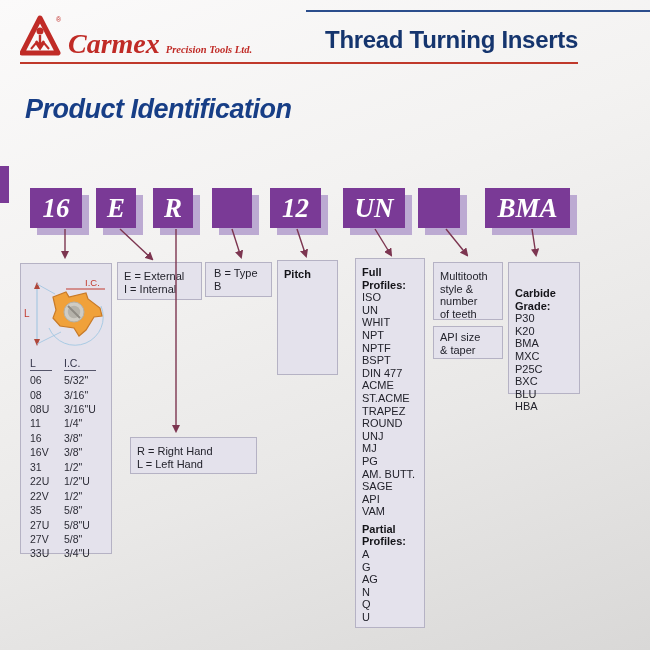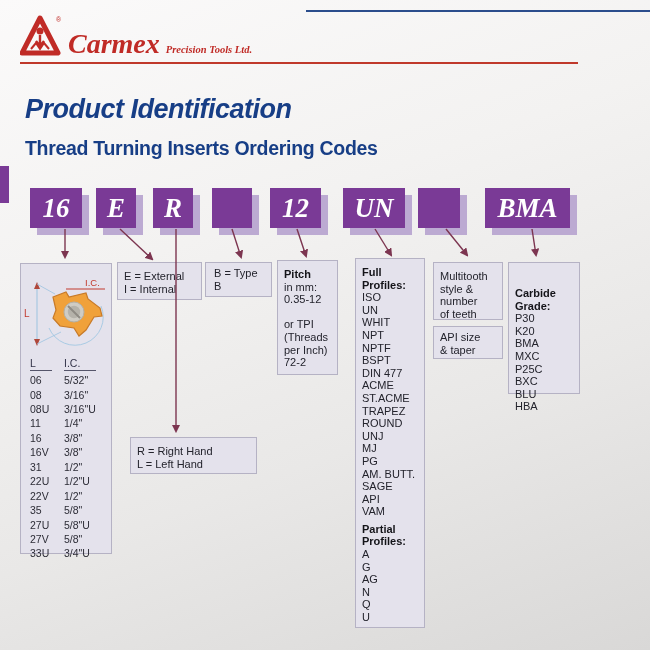--- a/index.html
+++ b/index.html
@@ -57,24 +57,24 @@
     <svg width="42" height="44" viewBox="0 0 42 44">
       <path d="M20 4 L38 39 L2 39 Z" fill="none" stroke="#c02b26" stroke-width="5" stroke-linejoin="round"></path>
       <circle cx="20" cy="17" r="3.5" fill="#c02b26"></circle>
       <path d="M20 21 L20 31 M16 27 L20 32 L24 27" fill="none" stroke="#c02b26" stroke-width="2.4"></path>
       <path d="M11 35 L16 29 L20 35 L24 29 L29 35" fill="none" stroke="#c02b26" stroke-width="2"></path>
       <text x="36" y="8" font-size="7" fill="#c02b26">®</text>
     </svg>
     <span class="brand">Carmex</span>
     <span class="tagline">Precision Tools Ltd.</span>
   </div>
+  <div class="page-title">Thread Turning Inserts</div>
   <div class="red-rule"></div>
 
   <div class="product-title">Product Identification</div>
-  <div class="ordering-subtitle">Thread Turning Inserts Ordering Codes</div>
   <div class="purple-bar"></div>
 
   <div class="code-box" style="left:30px;width:52px;">16</div>
   <div class="code-box" style="left:96px;width:40px;">E</div>
   <div class="code-box" style="left:153px;width:40px;">R</div>
   <div class="code-box" style="left:212px;width:40px;"></div>
   <div class="code-box" style="left:270px;width:51px;">12</div>
   <div class="code-box" style="left:343px;width:62px;">UN</div>
   <div class="code-box" style="left:418px;width:42px;"></div>
   <div class="code-box" style="left:485px;width:85px;">BMA</div>
@@ -183,29 +183,20 @@
     <span>B = Type B</span>
   </div>
 
   <div class="detail-box" style="left:117px;top:262px;width:85px;height:38px;">
       <div>E = External</div>
       <div>I = Internal</div>
     </div>
 
   <div class="detail-box" style="left:277px;top:260px;width:61px;height:115px;">
     <div class="bold">Pitch</div>
-    <div>
-        <div>in mm:</div>
-        <div>0.35-12</div>
-        <div>&nbsp;</div>
-        <div>or TPI</div>
-        <div>(Threads</div>
-        <div>per Inch)</div>
-        <div>72-2</div>
-      </div>
   </div>
 
   <div class="detail-box" style="left:355px;top:258px;width:70px;height:370px;">
     <div class="bold">Full Profiles:</div>
     <div>
         <div>ISO</div>
         <div>UN</div>
         <div>WHIT</div>
         <div>NPT</div>
         <div>NPTF</div>

